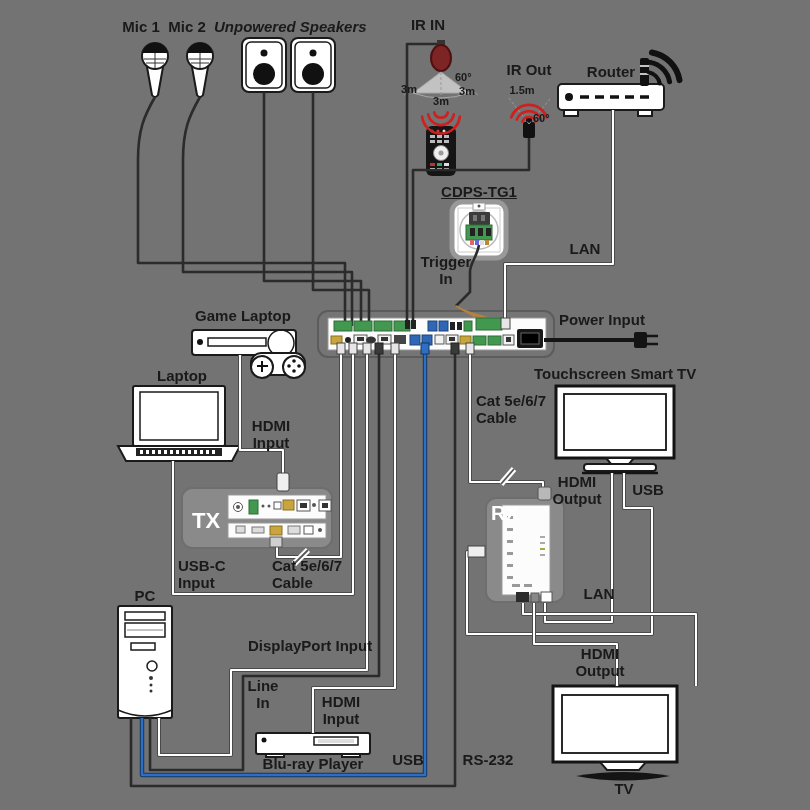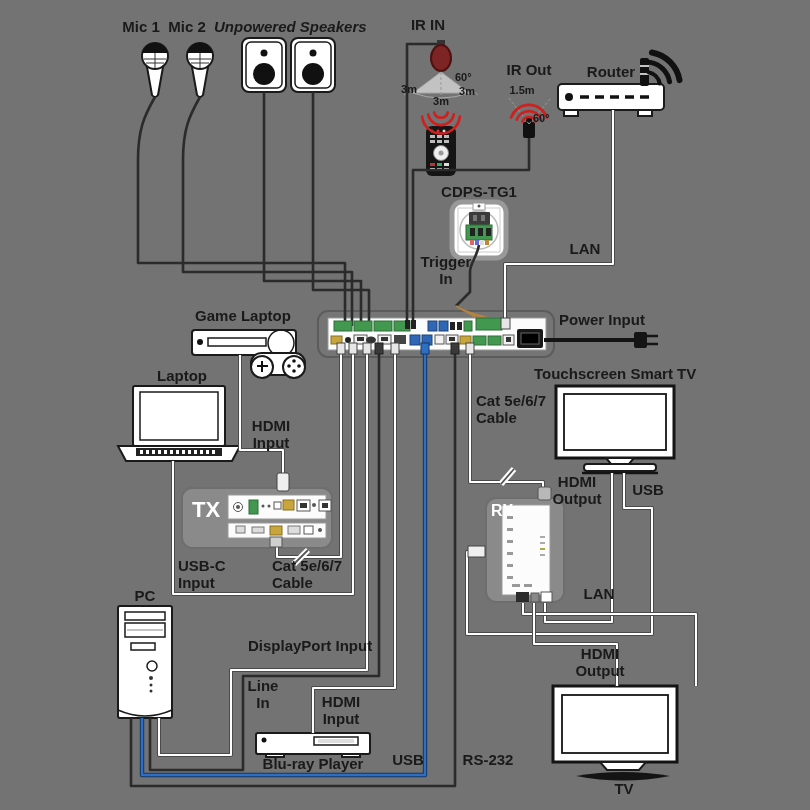--- a/index.html
+++ b/index.html
@@ -5,22 +5,22 @@
   html,body{margin:0;padding:0;background:#fff;}
   #stage{position:relative;width:810px;height:810px;background:#737373;overflow:hidden;
          font-family:"Liberation Sans",sans-serif;}
   #art{position:absolute;left:0;top:0;}
   .lbl{position:absolute;font-weight:bold;font-size:15px;color:#1a1a1a;
        text-align:center;line-height:1.12;}
   .sm{font-size:11px;}
   .la{text-align:left;}
   .nw{white-space:nowrap;}
   .devtxt{color:#fff;}
-  .tx-t{font-size:22px;}
-  .rx-t{font-size:16px;}
+  .tx-t{font-size:22px;margin-top:11px;}
+  .rx-t{font-size:20px;}
   
   .cd{fill:none;stroke:#4a4a4a;stroke-width:4;stroke-linejoin:round;}
   .cw{fill:none;stroke:#ffffff;stroke-width:2;stroke-linejoin:round;}
   .ck{fill:none;stroke:#2b2b2b;stroke-width:2.6;stroke-linejoin:round;}
   .cbd{fill:none;stroke:#14365f;stroke-width:4.4;stroke-linejoin:round;}
   .cbl{fill:none;stroke:#2e6fc4;stroke-width:2.4;stroke-linejoin:round;}
   .cp{fill:none;stroke:#141414;stroke-width:4;}
   .ir{fill:none;stroke:#cf1f1f;stroke-width:2.6;stroke-linecap:round;}
   .dev{fill:#fff;stroke:#1a1a1a;stroke-width:2;}
   .thin{fill:none;stroke:#1a1a1a;stroke-width:1.5;}
@@ -371,21 +371,21 @@
   <div class="lbl nw" style="left:214px;top:19px;width:140px;font-style:italic;">Unpowered Speakers</div>
   <div class="lbl nw" style="left:399px;top:17px;width:58px;">IR IN</div>
   <div class="lbl sm la nw" style="left:455px;top:71px;width:34px;">60°</div>
   <div class="lbl sm nw" style="left:396px;top:83px;width:26px;">3m</div>
   <div class="lbl sm nw" style="left:454px;top:85px;width:26px;">3m</div>
   <div class="lbl sm nw" style="left:428px;top:95px;width:26px;">3m</div>
   <div class="lbl nw" style="left:500px;top:62px;width:58px;">IR Out</div>
   <div class="lbl sm nw" style="left:502px;top:84px;width:40px;">1.5m</div>
   <div class="lbl sm la nw" style="left:533px;top:112px;width:34px;">60°</div>
   <div class="lbl nw" style="left:576px;top:64px;width:70px;">Router</div>
-  <div class="lbl nw" style="left:426px;top:184px;width:106px;">CDPS-TG1</div>
+  <div class="lbl nw" style="left:426px;top:184px;width:106px;text-decoration:underline;">CDPS-TG1</div>
   <div class="lbl" style="left:417px;top:254px;width:58px;">Trigger In</div>
   <div class="lbl nw" style="left:562px;top:241px;width:46px;">LAN</div>
   <div class="lbl nw" style="left:554px;top:312px;width:96px;">Power Input</div>
   <div class="lbl nw" style="left:188px;top:308px;width:110px;">Game Laptop</div>
   <div class="lbl nw" style="left:146px;top:368px;width:72px;">Laptop</div>
   <div class="lbl" style="left:244px;top:418px;width:54px;">HDMI Input</div>
   <div class="lbl devtxt tx-t la nw" style="left:192px;top:498px;width:40px;">TX</div>
   <div class="lbl la" style="left:178px;top:558px;width:64px;">USB-C Input</div>
   <div class="lbl la" style="left:272px;top:558px;width:84px;">Cat 5e/6/7 Cable</div>
   <div class="lbl nw" style="left:118px;top:588px;width:54px;">PC</div>

